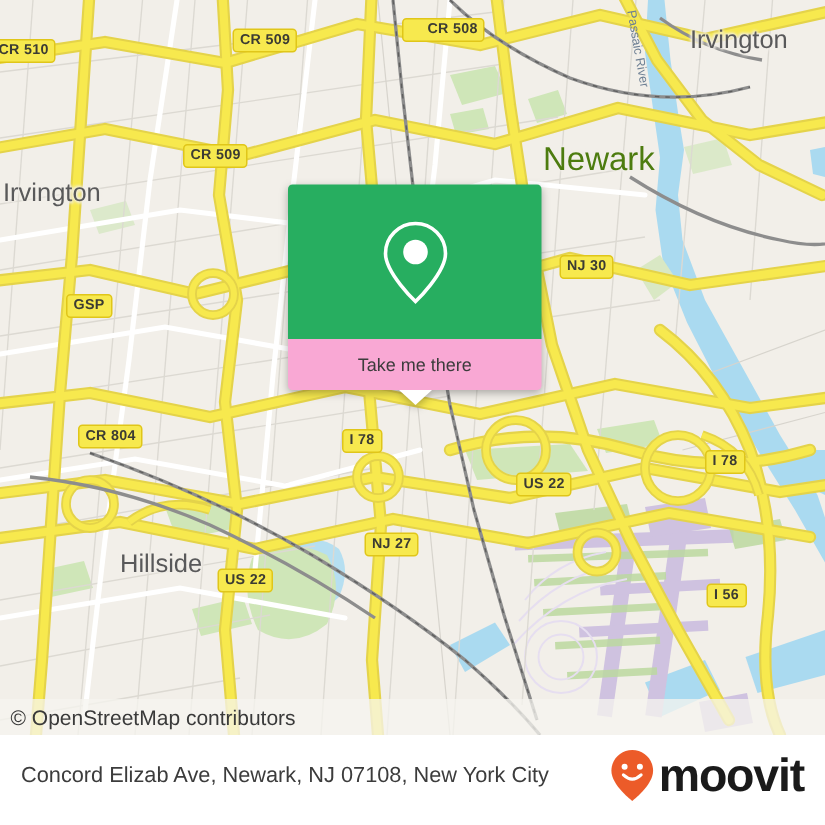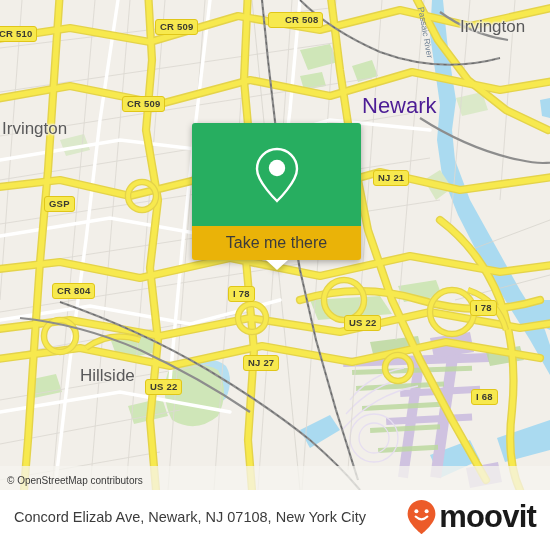--- a/index.html
+++ b/index.html
@@ -43,35 +43,35 @@
   }
   .placelabel {
     position: absolute;
     color: #59595a;
     font-size: 17px;
     font-weight: normal;
     white-space: nowrap;
     text-shadow: 0 0 2px #f2efe9, 0 0 3px #f2efe9, 1px 1px 2px #f2efe9, -1px -1px 2px #f2efe9;
     font-family: "Liberation Sans", sans-serif;
   }
-  .placelabel.big { font-size: 22px; color: #4c1d95; }
+  .placelabel.big { font-size: 22px; color: #4d7c0f; }
   .riverlabel {
     position: absolute;
     color: #6d7f93;
     font-size: 8.5px;
     white-space: nowrap;
     transform-origin: left top;
     font-family: "Liberation Sans", sans-serif;
   }
 
   
   .attrib {
     position: absolute;
     left: 7px; bottom: 4px;
-    font-size: 10px;
+    font-size: 14px;
     color: #3a3a3a;
     font-family: "Liberation Sans", sans-serif;
     white-space: nowrap;
   }
 
   
   .popup {
     position: absolute;
     left: 192px; top: 123px;
     width: 169px;
@@ -80,27 +80,27 @@
   .popup-green {
     height: 103px;
     background: #27ae60;
     border-radius: 3px 3px 0 0;
     display: flex;
     align-items: center;
     justify-content: center;
   }
   .popup-btn {
     height: 34px;
-    background: #eab308;
+    background: #f9a8d4;
     border-radius: 0 0 3px 3px;
     display: flex;
     align-items: center;
     justify-content: center;
     color: #3c3c3c;
-    font-size: 16px;
+    font-size: 12px;
     font-family: "Liberation Sans", sans-serif;
   }
   .popup-tail {
     position: absolute;
     left: 50%;
     margin-left: -11px;
     top: 137px;
     width: 0; height: 0;
     border-left: 11px solid transparent;
     border-right: 11px solid transparent;
@@ -324,28 +324,28 @@
       <div class="placelabel" style="left:33px;  top:366px;padding-left:47px;">Hillside</div>
       <div class="riverlabel" style="left:426px; top:6px; transform:rotate(80deg);">Passaic River</div>
     </div>
 
     <div>
       <div class="shield" style="left:-6px;  top:26px;">CR 510</div>
       <div class="shield" style="left:155px; top:19px;">CR 509</div>
       <div class="shield" style="left:268px; top:12px;padding-left:16px;">CR 508</div>
       <div class="shield" style="left:122px; top:96px;">CR 509</div>
       <div class="shield" style="left:44px;  top:196px;">GSP</div>
-      <div class="shield" style="left:373px; top:170px;">NJ 21</div>
+      <div class="shield" style="left:373px; top:170px;">NJ 30</div>
       <div class="shield" style="left:52px;  top:283px;">CR 804</div>
       <div class="shield" style="left:228px; top:286px;">I 78</div>
       <div class="shield" style="left:470px; top:300px;">I 78</div>
       <div class="shield" style="left:344px; top:315px;">US 22</div>
       <div class="shield" style="left:243px; top:355px;text-align:center;">NJ 27</div>
       <div class="shield" style="left:145px; top:379px;">US 22</div>
-      <div class="shield" style="left:471px; top:389px;">I 68</div>
+      <div class="shield" style="left:471px; top:389px;">I 56</div>
     </div>
 
     <div class="attrib">© OpenStreetMap contributors</div>
 
     <div class="popup">
       <div class="popup-green">
         <svg width="48" height="58" viewBox="0 0 48 58">
           <path d="M24 3 C13 3 4 12 4 23 C4 36 24 55 24 55 C24 55 44 36 44 23 C44 12 35 3 24 3 Z" fill="none" stroke="#ffffff" stroke-width="2.4"></path>
           <circle cx="24" cy="22" r="8.2" fill="#ffffff"></circle>
         </svg>

